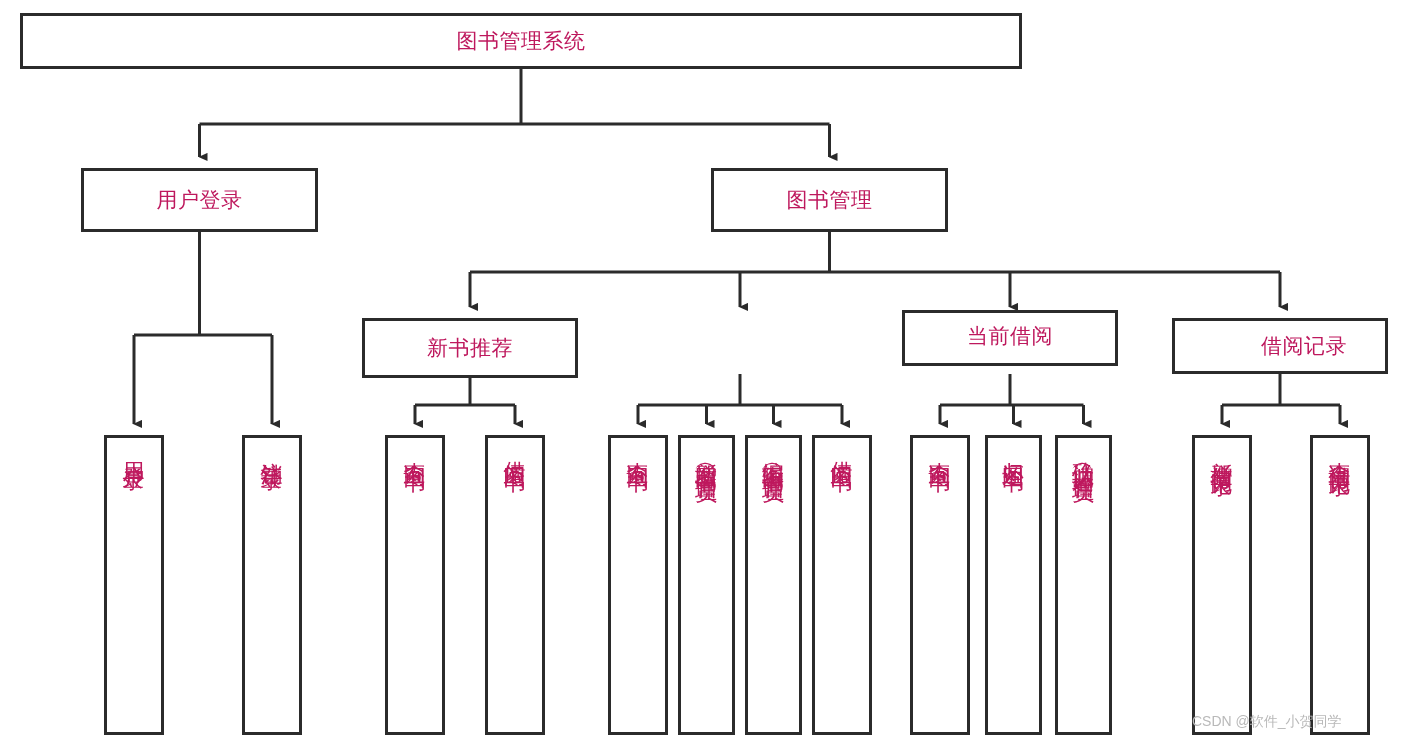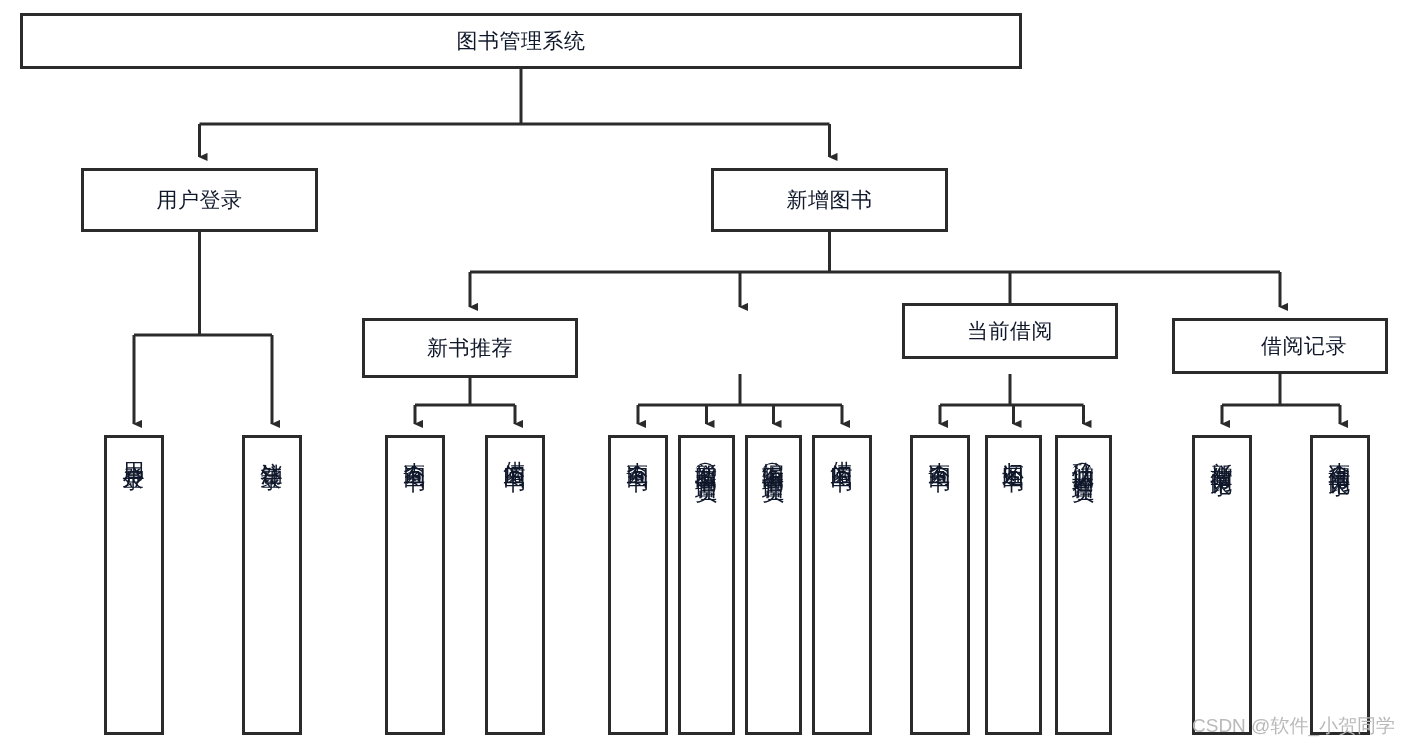--- a/index.html
+++ b/index.html
@@ -30,21 +30,21 @@
     position: absolute;
     box-sizing: border-box;
     background: #ffffff;
     border: 3px solid #2b2b2b;
     display: flex;
     align-items: center;
     justify-content: center;
     z-index: 2;
   }
   .node-label {
-    color: #0f172a;
+    color: #be185d;
     font-size: 21px;
     line-height: 1.12;
     letter-spacing: 0.5px;
     white-space: nowrap;
     user-select: none;
   }
   
   .node.horiz .node-label {
     writing-mode: horizontal-tb;
   }
@@ -57,21 +57,21 @@
     writing-mode: vertical-rl;
     text-orientation: upright;
     font-size: 22px;
     line-height: 1.05;
     letter-spacing: 3px;
     white-space: nowrap;
   }
   .watermark {
     position: absolute;
     color: #b9b9b9;
-    font-size: 19px;
+    font-size: 14px;
     white-space: nowrap;
     z-index: 3;
     user-select: none;
   }
 </style>
 </head>
 <body>
 
 <div id="canvas">
 
@@ -119,27 +119,27 @@
   </svg>
 
   <div class="node horiz" style="left: 20px; top: 13px; width: 1002px; height: 56px;">
     <span class="node-label">图书管理系统</span>
   </div>
 
   <div class="node horiz" style="left: 81px; top: 168px; width: 237px; height: 64px;">
     <span class="node-label">用户登录</span>
   </div>
   <div class="node horiz" style="left: 711px; top: 168px; width: 237px; height: 64px;">
-    <span class="node-label">新增图书</span>
+    <span class="node-label">图书管理</span>
   </div>
 
   <div class="node horiz" style="left: 362px; top: 318px; width: 216px; height: 60px;">
     <span class="node-label">新书推荐</span>
   </div>
-  <div class="node horiz" style="left: 902px; top: 303px; width: 216px; height: 56px;">
+  <div class="node horiz" style="left: 902px; top: 310px; width: 216px; height: 56px; font-family: Liberation Mono, monospace;">
     <span class="node-label">当前借阅</span>
   </div>
   <div class="node horiz" style="left: 1172px; top: 318px; width: 216px; height: 56px; padding-left: 48px;">
     <span class="node-label">借阅记录</span>
   </div>
 
   <div class="node vert" style="left: 104px; top: 435px; width: 60px; height: 300px;">
     <span class="node-label">用户登录</span>
   </div>
   <div class="node vert" style="left: 242px; top: 435px; width: 60px; height: 300px;">

